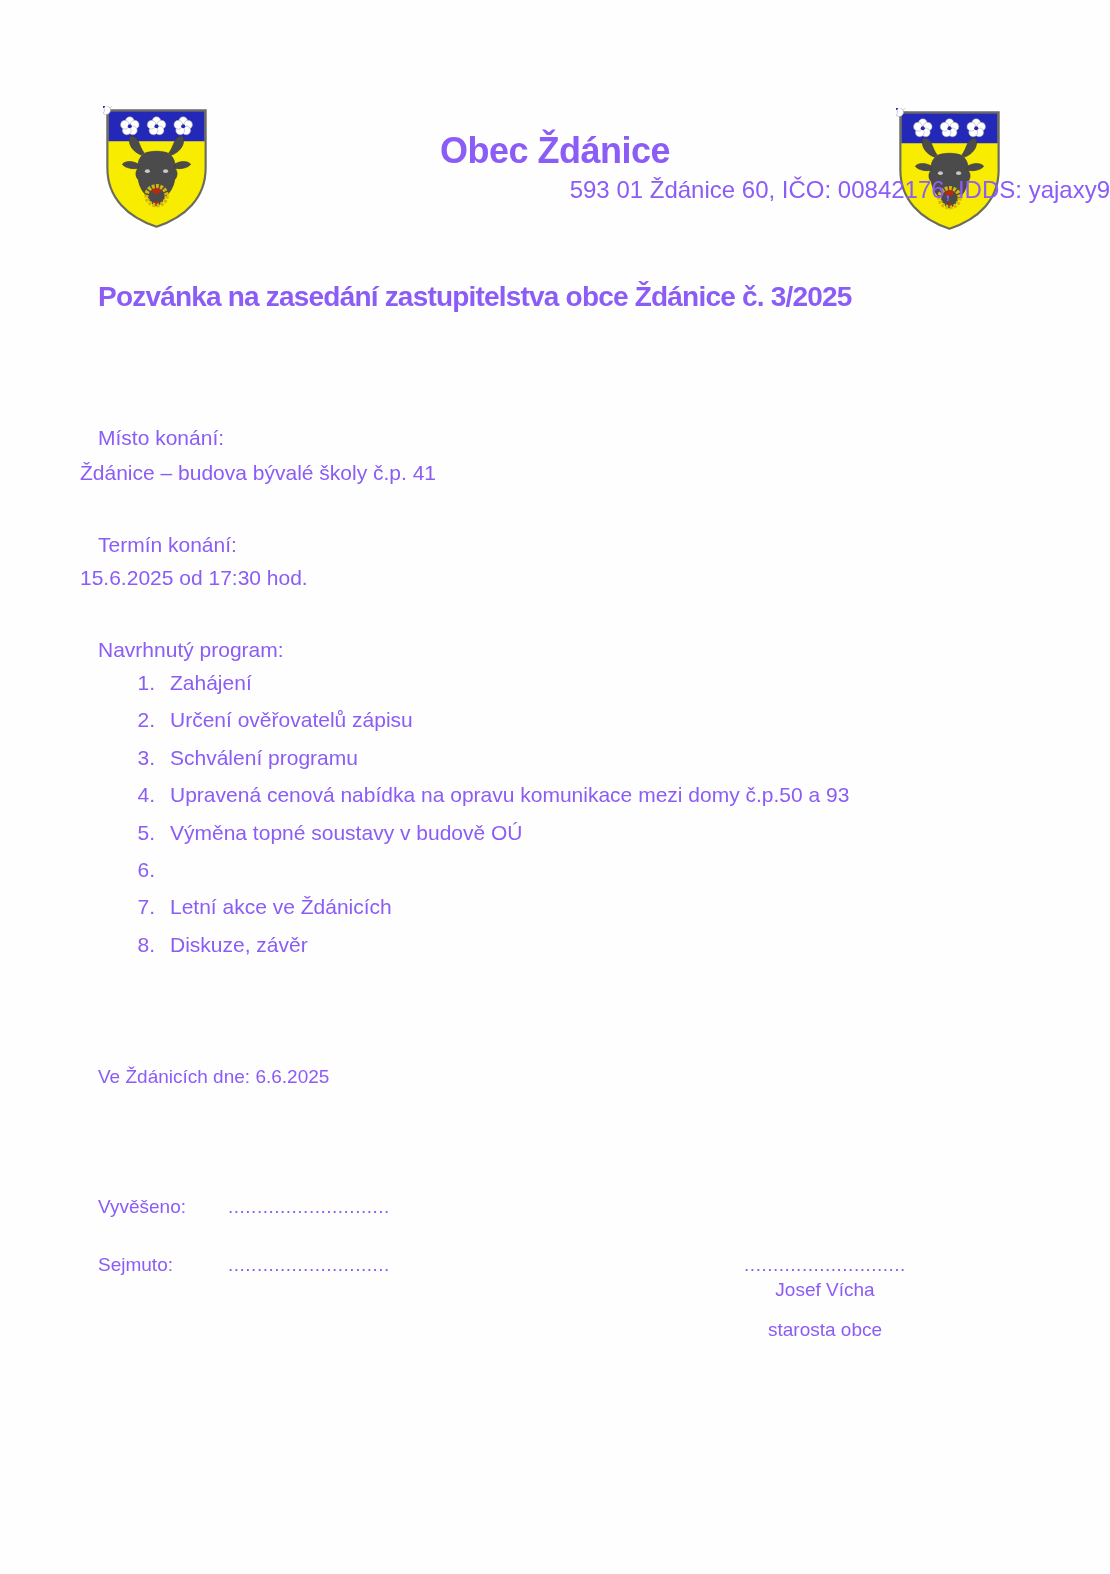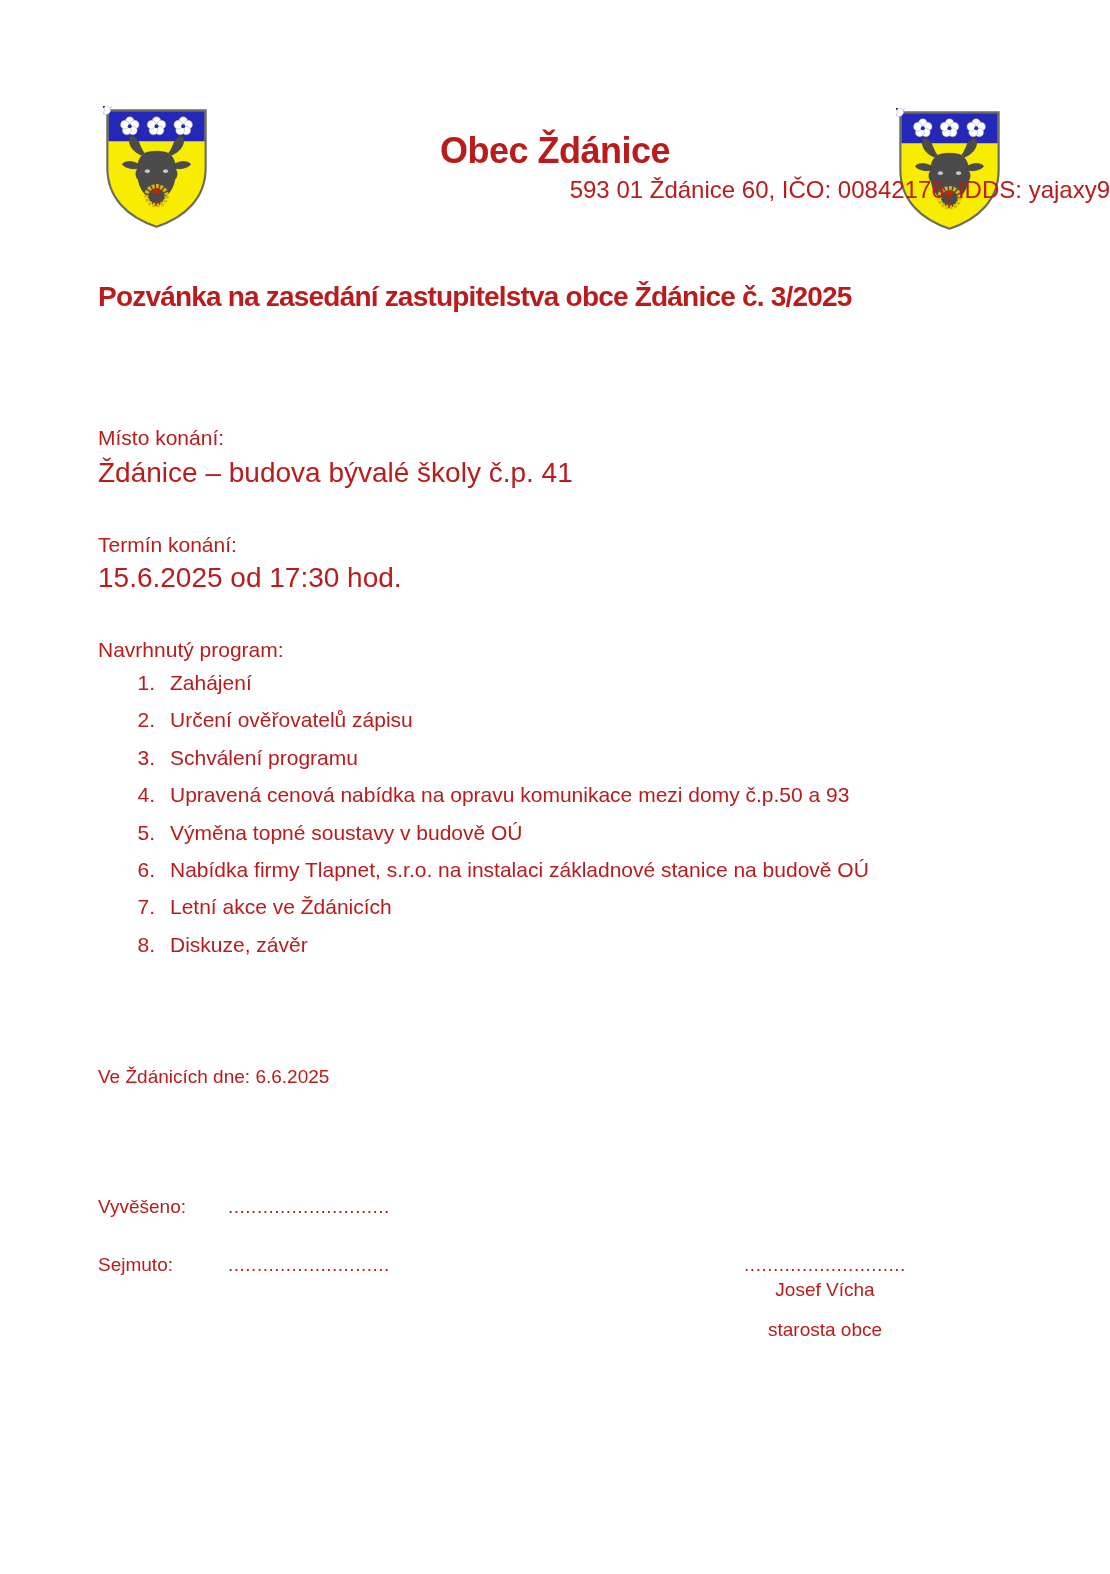--- a/index.html
+++ b/index.html
@@ -2,21 +2,21 @@
 <html><head>
 <meta charset="utf-8">
 <style>
   html, body { margin: 0; padding: 0; background: #ffffff; }
   .page {
     position: relative;
     width: 1110px;
     height: 1574px;
     background: #fefefe;
     font-family: "Liberation Sans", "DejaVu Sans", sans-serif;
-    color: #b91c1c;
+    color: #8b5cf6;
     overflow: hidden;
   }
   .crest { position: absolute; }
   .crest-left  { left: 103px; top: 106px; }
   .crest-right { left: 896px; top: 108px; }
 
   .org-name {
     position: absolute; left: 0; right: 0; top: 129px;
     text-align: center; font-size: 36px; font-weight: bold;
     letter-spacing: -0.5px; line-height: 43px;
@@ -24,21 +24,21 @@
   .org-address {
     position: absolute; left: 0; right: 0; top: 176px;
     text-align: right; font-size: 24px; line-height: 27px;
   }
   .doc-title {
     position: absolute; left: 98px; top: 279px;
     font-size: 28px; font-weight: bold; letter-spacing: -0.8px;
     line-height: 36px;
   }
   .label { position: absolute; left: 98px; font-size: 21px; font-weight: normal; line-height: 27px; }
-  .value { position: absolute; left: 98px; font-size: 28px; line-height: 27px; }
+  .value { position: absolute; left: 80px; font-size: 21px; line-height: 27px; }
   .place-label   { top: 424px; }
   .place-value   { top: 459px; }
   .time-label    { top: 531px; }
   .time-value    { top: 564px; }
   .program-label { top: 636px; }
 
   .program-list { position: absolute; left: 98px; top: 669px; right: 40px; }
   .prog-row { display: flex; font-size: 21px; line-height: 27px; margin-bottom: 10.4px; }
   .prog-num { width: 57px; text-align: right; flex: 0 0 auto; }
   .prog-text { margin-left: 15px; }
@@ -132,21 +132,20 @@
     <div class="prog-row">
       <span class="prog-num">4.</span>
       <span class="prog-text">Upravená cenová nabídka na opravu komunikace mezi domy č.p.50 a 93</span>
     </div>
     <div class="prog-row">
       <span class="prog-num">5.</span>
       <span class="prog-text">Výměna topné soustavy v budově OÚ</span>
     </div>
     <div class="prog-row">
       <span class="prog-num">6.</span>
-      <span class="prog-text">Nabídka firmy Tlapnet, s.r.o. na instalaci základnové stanice na budově OÚ</span>
     </div>
     <div class="prog-row">
       <span class="prog-num">7.</span>
       <span class="prog-text">Letní akce ve Ždánicích</span>
     </div>
     <div class="prog-row">
       <span class="prog-num">8.</span>
       <span class="prog-text">Diskuze, závěr</span>
     </div>
   </div>

